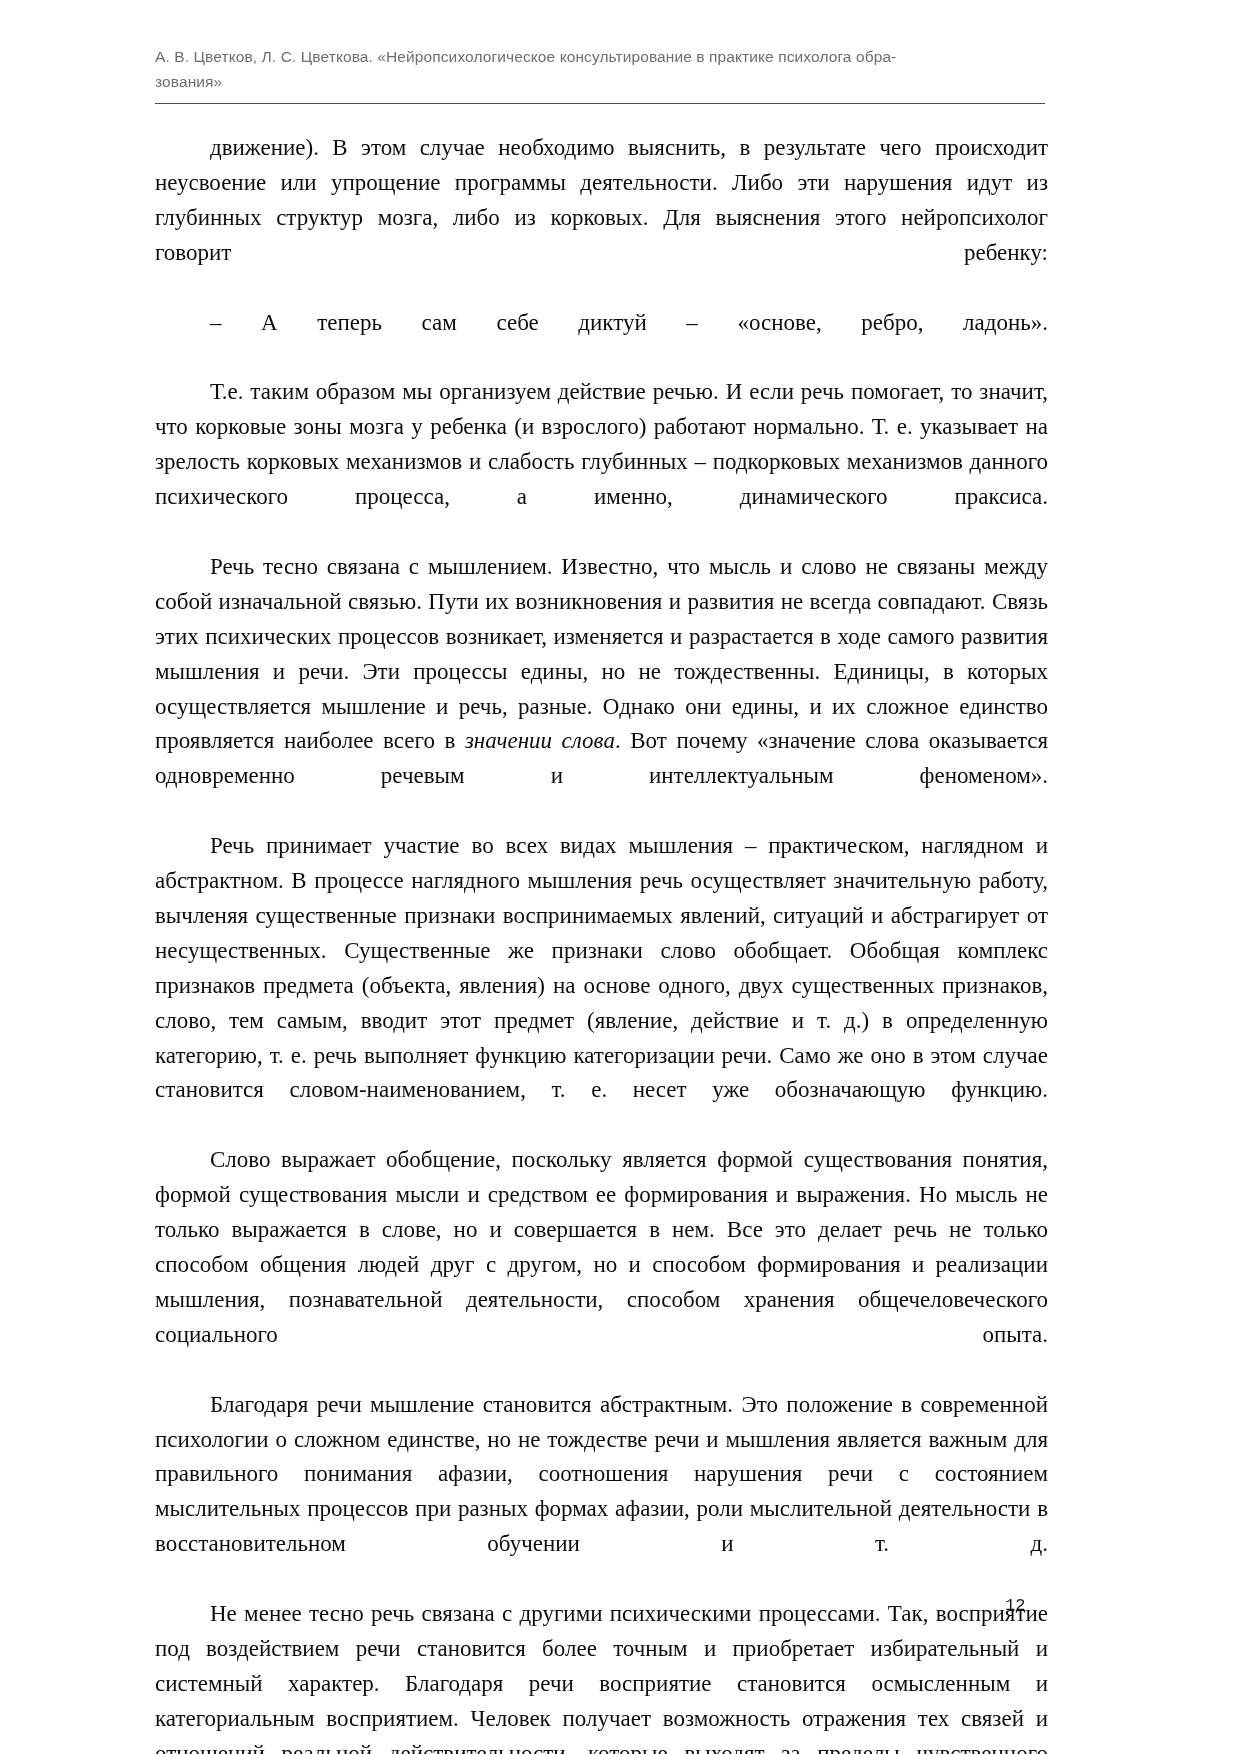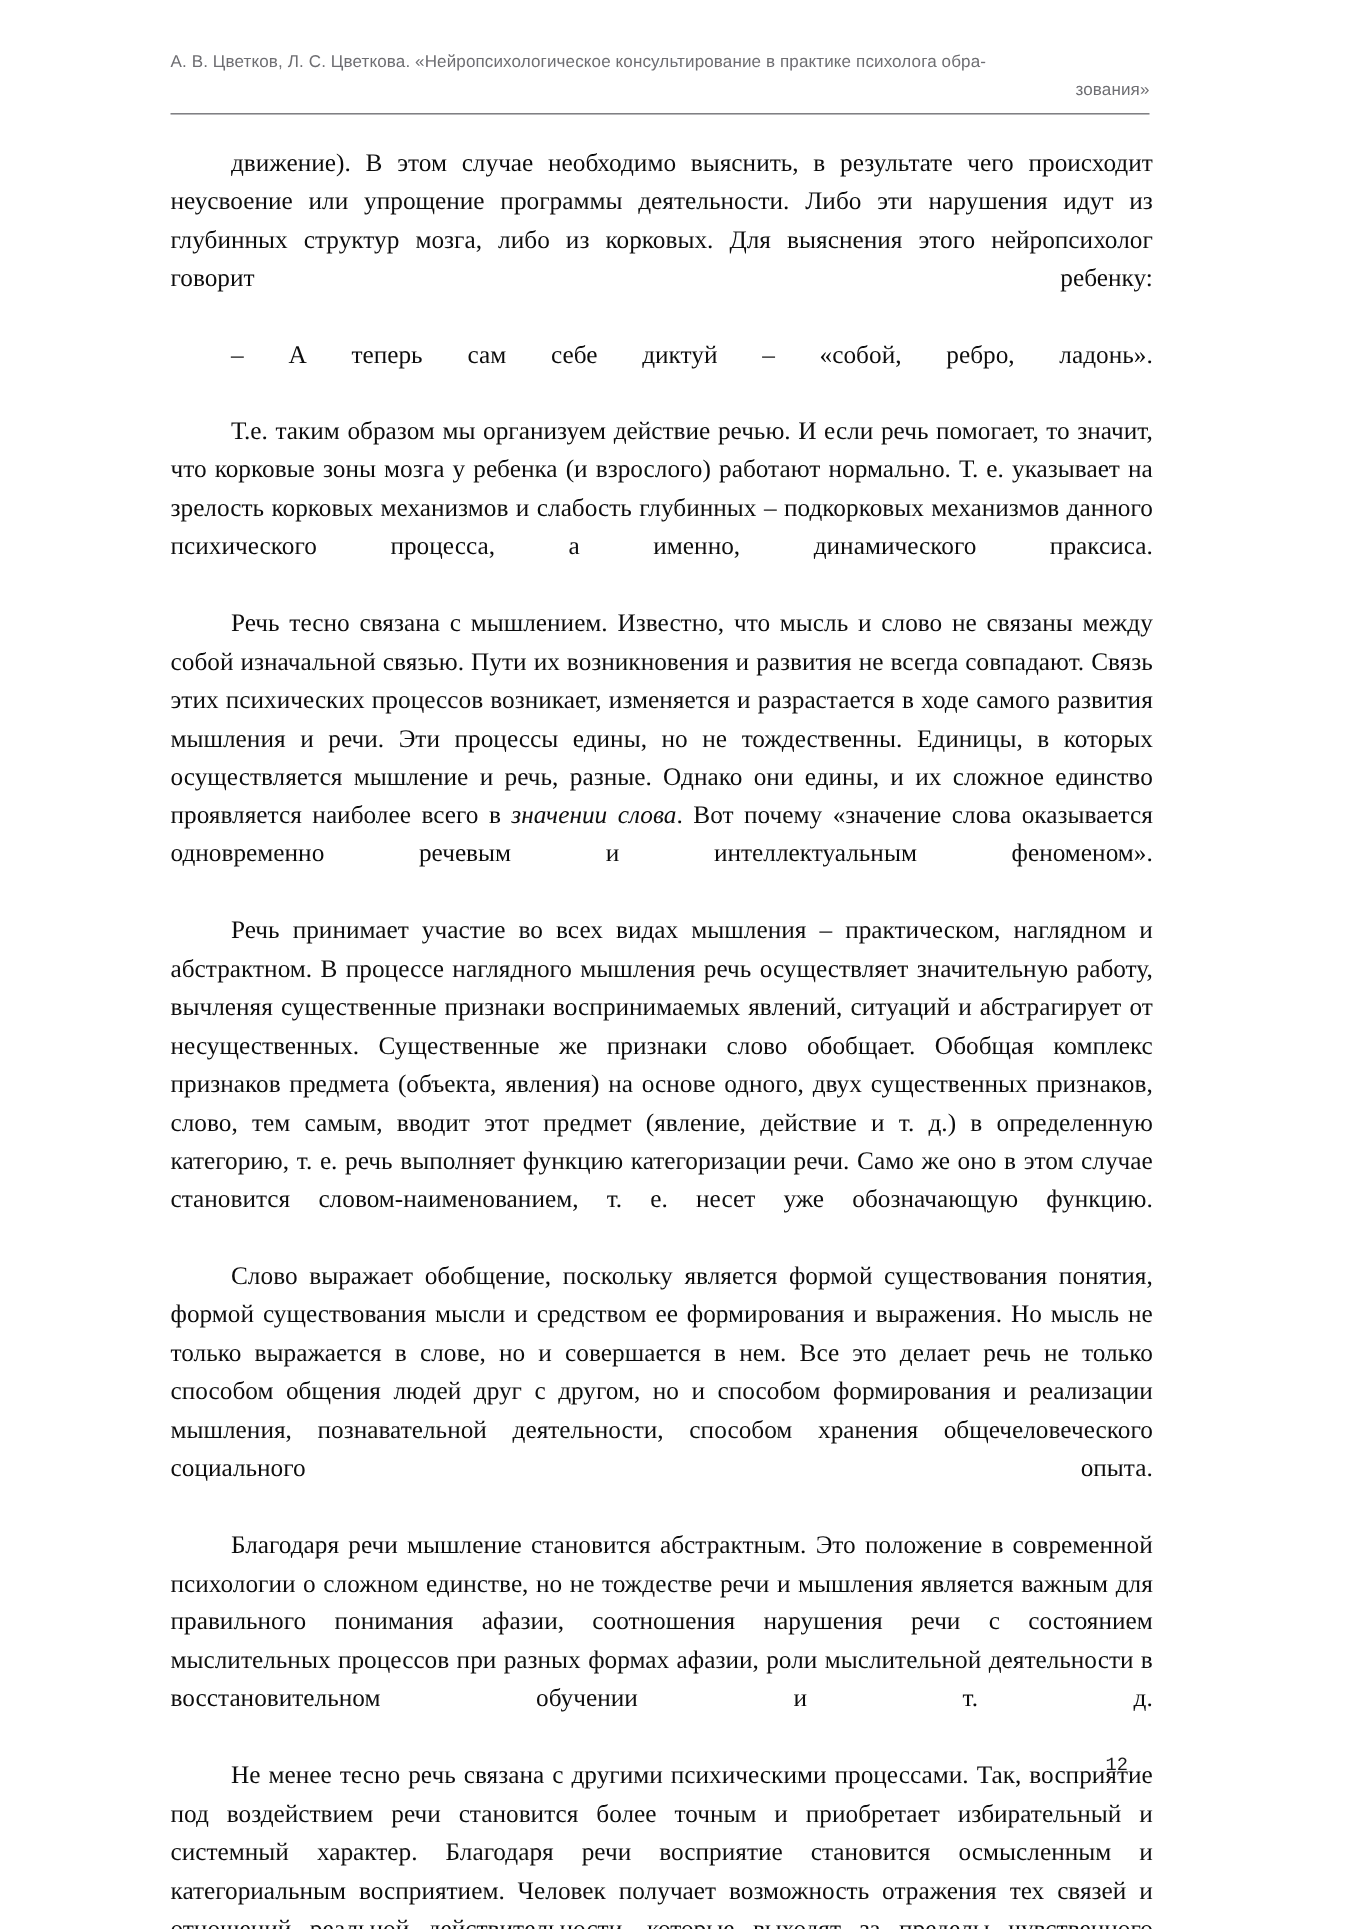--- a/index.html
+++ b/index.html
@@ -82,27 +82,27 @@
     text-align: right;
   }
 </style>
 </head>
 <body>
 
 <div class="page">
 
   <div class="runhead">
     <span style="display: block;">А.  В.  Цветков, Л.  С.  Цветкова.  «Нейропсихологическое консультирование в практике психолога обра-</span>
-    <span style="display: block; text-align: right;">зования»</span>
+    <span style="display: block;">зования»</span>
   </div>
   <div class="runhead-rule"></div>
 
   <div class="body-col" id="body-col">
       <p class="tx"><span>движение). В этом случае необходимо выяснить, в результате чего происходит неусвоение или упрощение программы деятельности. Либо эти нарушения идут из глубинных структур мозга, либо из корковых. Для выяснения этого нейропсихолог говорит ребенку:</span></p>
-      <p class="tx"><span>– А теперь сам себе диктуй – «собой, ребро, ладонь».</span></p>
+      <p class="tx"><span>– А теперь сам себе диктуй – «основе, ребро, ладонь».</span></p>
       <p class="tx"><span>Т.е. таким образом мы организуем действие речью. И если речь помогает, то значит, что корковые зоны мозга у ребенка (и взрослого) работают нормально. Т. е. указывает на зрелость корковых механизмов и слабость глубинных – подкорковых механизмов данного психического процесса, а именно, динамического праксиса.</span></p>
       <p class="tx"><span>Речь тесно связана с мышлением. Известно, что мысль и слово не связаны между собой изначальной связью. Пути их возникновения и развития не всегда совпадают. Связь этих психических процессов возникает, изменяется и разрастается в ходе самого развития мышления и речи. Эти процессы едины, но не тождественны. Единицы, в которых осуществляется мышление и речь, разные. Однако они едины, и их сложное единство проявляется наиболее всего в </span><i class="it">значении слова</i><span>. Вот почему «значение слова оказывается одновременно речевым и интеллектуальным феноменом».</span></p>
       <p class="tx"><span>Речь принимает участие во всех видах мышления – практическом, наглядном и абстрактном. В процессе наглядного мышления речь осуществляет значительную работу, вычленяя существенные признаки воспринимаемых явлений, ситуаций и абстрагирует от несущественных. Существенные же признаки слово обобщает. Обобщая комплекс признаков предмета (объекта, явления) на основе одного, двух существенных признаков, слово, тем самым, вводит этот предмет (явление, действие и т. д.) в определенную категорию, т. е. речь выполняет функцию категоризации речи. Само же оно в этом случае становится словом-наименованием, т. е. несет уже обозначающую функцию.</span></p>
       <p class="tx"><span>Слово выражает обобщение, поскольку является формой существования понятия, формой существования мысли и средством ее формирования и выражения. Но мысль не только выражается в слове, но и совершается в нем. Все это делает речь не только способом общения людей друг с другом, но и способом формирования и реализации мышления, познавательной деятельности, способом хранения общечеловеческого социального опыта.</span></p>
       <p class="tx"><span>Благодаря речи мышление становится абстрактным. Это положение в современной психологии о сложном единстве, но не тождестве речи и мышления является важным для правильного понимания афазии, соотношения нарушения речи с состоянием мыслительных процессов при разных формах афазии, роли мыслительной деятельности в восстановительном обучении и т. д.</span></p>
       <p class="tx"><span>Не менее тесно речь связана с другими психическими процессами. Так, восприятие под воздействием речи становится более точным и приобретает избирательный и системный характер. Благодаря речи восприятие становится осмысленным и категориальным восприятием. Человек получает возможность отражения тех связей и отношений реальной действительности, которые выходят за пределы чувственного восприятия, речь как бы удваивает мир человека – мир, данный в чувственном восприятии, и мир, отраженный в речи. Таким образом, благодаря речи возникают логическая память, категориальное восприятие, в двигательной сфере на базе элементарных движений и действий формируются </span></p>
     </div>
 
   <div class="folio">12</div>
 

